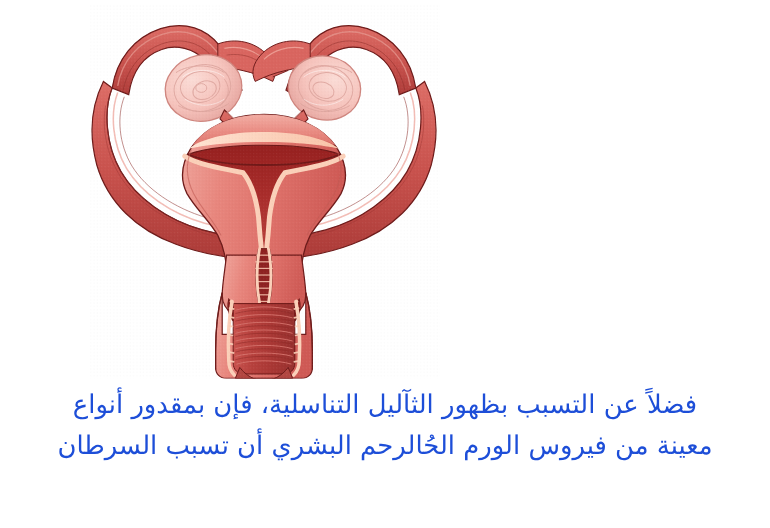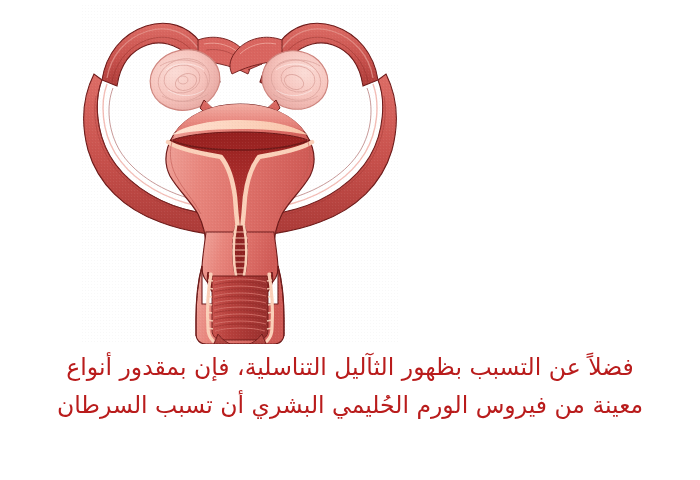--- a/index.html
+++ b/index.html
@@ -39,21 +39,21 @@
   }
 
   
   #caption {
     position: absolute;
     left: 0;
     top: 348px;
     width: 700px;
     text-align: center;
     direction: rtl;
-    color: #b91c1c;
+    color: #1d4ed8;
     font-family: "DejaVu Sans", "Liberation Sans", sans-serif;
     font-size: 23.5px;
     line-height: 38px;
     letter-spacing: 0px;
     white-space: nowrap;
   }
   .caption-line {
     display: block;
     direction: rtl;
     unicode-bidi: isolate;
@@ -366,16 +366,16 @@
                    L186,340 L134,340 Z" fill="#b24641" stroke="#6e1b1a" stroke-width="0.9"></path>
         </g>
 
         <rect x="0" y="0" width="320" height="340" fill="url(#ditherPat)" opacity="0.5"></rect>
       </g>
     </svg>
   </div>
 
   <div id="caption">
     <span class="caption-line">فضلاً عن التسبب بظهور الثآليل التناسلية، فإن بمقدور أنواع</span>
-    <span class="caption-line">معينة من فيروس الورم الحُليمي البشري أن تسبب السرطان</span>
+    <span class="caption-line">معينة من فيروس الورم الحُالرحم البشري أن تسبب السرطان</span>
   </div>
 
 </div>
 
 </body></html>

